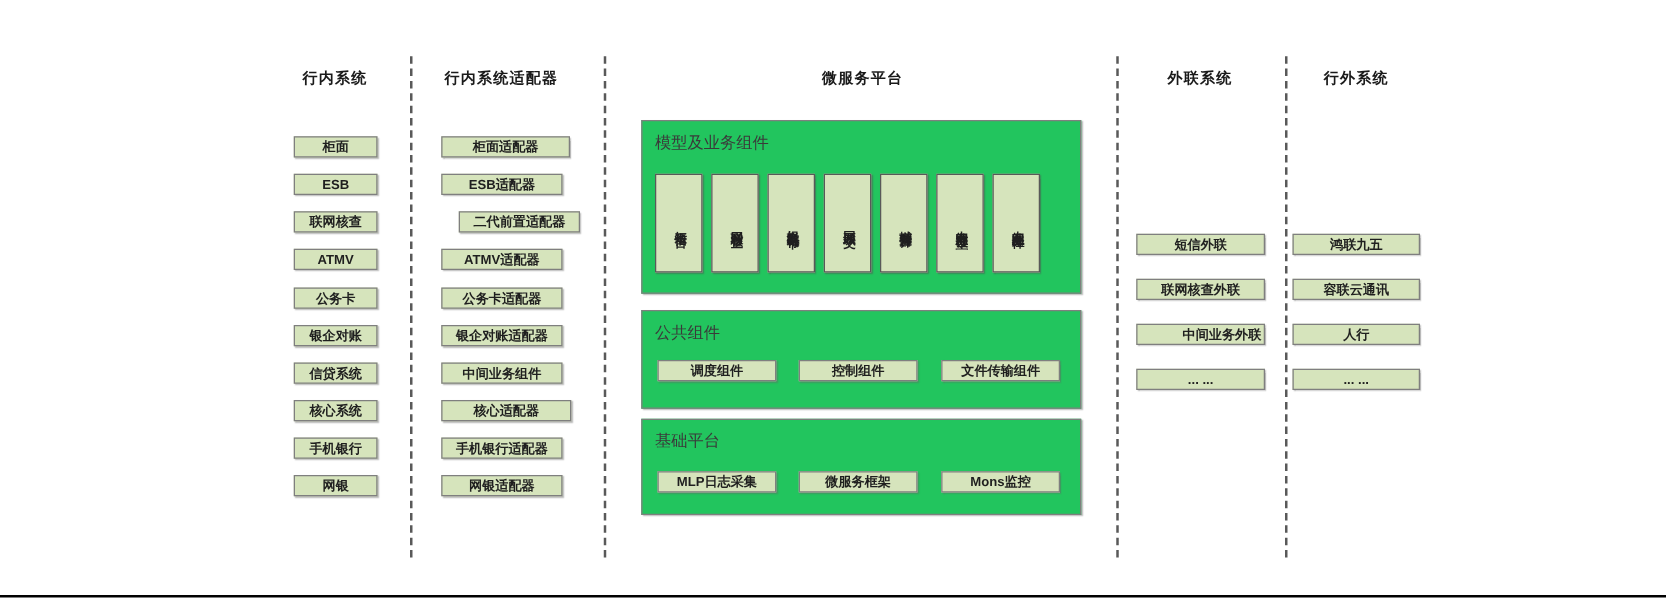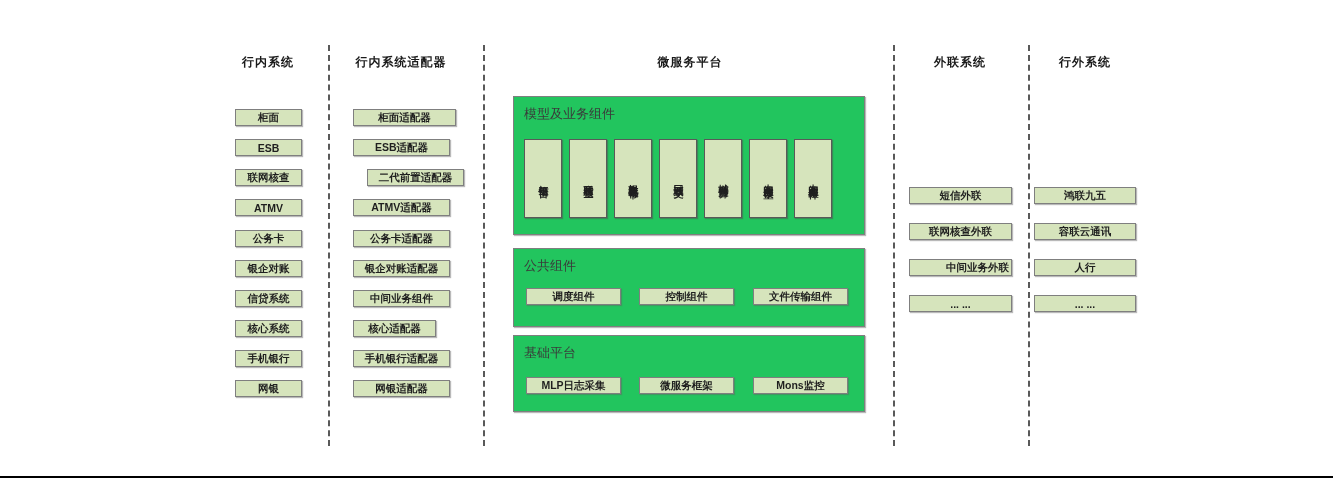--- a/index.html
+++ b/index.html
@@ -111,21 +111,21 @@
   <div class="gbox" style="left:235px;top:350px;width:67px;">手机银行</div>
   <div class="gbox" style="left:235px;top:380px;width:67px;">网银</div>
 
   <div class="gbox" style="left:353px;top:109px;width:103px;">柜面适配器</div>
   <div class="gbox" style="left:353px;top:139px;width:97px;">ESB适配器</div>
   <div class="gbox" style="left:367px;top:169px;width:97px;">二代前置适配器</div>
   <div class="gbox" style="left:353px;top:199px;width:97px;">ATMV适配器</div>
   <div class="gbox" style="left:353px;top:230px;width:97px;">公务卡适配器</div>
   <div class="gbox" style="left:353px;top:260px;width:97px;">银企对账适配器</div>
   <div class="gbox" style="left:353px;top:290px;width:97px;">中间业务组件</div>
-  <div class="gbox" style="left:353px;top:320px;width:83px;">核心适配器</div>
+  <div class="gbox" style="left:353px;top:320px;width:104px;">核心适配器</div>
   <div class="gbox" style="left:353px;top:350px;width:97px;">手机银行适配器</div>
   <div class="gbox" style="left:353px;top:380px;width:97px;">网银适配器</div>
 
   <div class="panel" style="top:96px;height:139px;">
     <div class="panel-title">模型及业务组件</div>
     <div class="vbox" style="left:10px;">短信平台</div>
     <div class="vbox" style="left:55px;">联网核查</div>
     <div class="vbox" style="left:100px;">银联及银行卡</div>
     <div class="vbox" style="left:145px;">同城票交</div>
     <div class="vbox" style="left:190px;">城商行清算</div>

